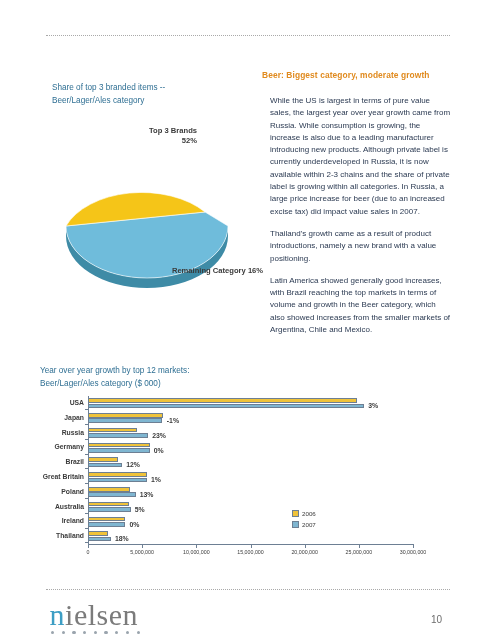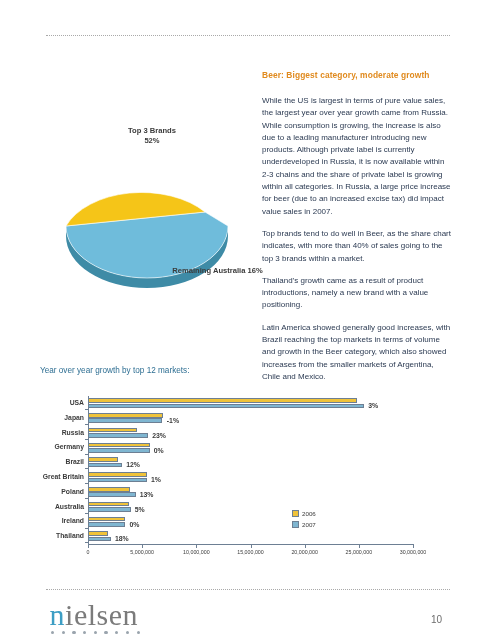--- a/index.html
+++ b/index.html
@@ -23,41 +23,41 @@
   }
 
   
   .pie-caption{
     position:absolute;left:52px;top:82px;width:190px;
     font-size:8.2px;line-height:12.5px;color:#2f6f93;
   }
 
   .pie-wrap{position:absolute;left:57px;top:126px;width:185px;height:180px;}
   .pie-title{
-    position:absolute;left:50px;top:0;width:90px;text-align:center;
+    position:absolute;left:50px;top:0;width:90px;text-align:right;
     font-size:7.6px;font-weight:bold;line-height:10px;color:#3b3b3b;
   }
   .pie-title .pct{font-weight:bold;display:block;}
   .pie-svg{position:absolute;left:0;top:22px;}
   .pie-label-right{
     position:absolute;left:108px;top:140px;width:105px;text-align:center;
     font-size:7.6px;font-weight:bold;line-height:10px;color:#3b3b3b;
   }
 
   
   .article{
     position:absolute;left:262px;top:70px;width:190px;
   }
   .article h2{
     margin:0 0 14px 0;
     font-size:8.4px;line-height:11px;font-weight:bold;
     color:#e08a1e;letter-spacing:.1px;
   }
   .article p{
-    margin:0 0 10px 0;
+    margin:0 0 10px 8px;
     font-size:8px;line-height:12.3px;color:#2b3a52;
   }
 
   
   .bar-caption{
     position:absolute;left:40px;top:365px;width:220px;
     font-size:8.2px;line-height:12.5px;color:#2f6f93;
   }
   .chart{
     position:absolute;left:40px;top:392px;width:415px;height:170px;
@@ -133,53 +133,55 @@
   }
 </style>
 </head>
 <body>
 
 <div id="page">
 
   <div class="rule-top"></div>
 
   <div class="pie-caption">
+    <div>Share of top 3 branded items --</div>
+    <div>Beer/Lager/Ales category</div>
   </div>
 
   <div class="pie-wrap">
     <div class="pie-title">
       <span>Top 3 Brands</span>
       <span class="pct">52%</span>
     </div>
 
     <svg class="pie-svg" width="180" height="150" viewBox="0 0 180 150">
 
       <path d="M 9,78 A 81,52 0 0 0 171,78 L 171,88 A 81,52 0 0 1 9,88 Z" fill="#3e8ba6"></path>
 
       <path d="M 9,78 A 81,52 0 0 0 171,78 L 148,64 Z" fill="#6fbcdb" stroke="#ffffff" stroke-width="0.6"></path>
 
       <path d="M 9,78 L 148,64 A 81,52 0 0 0 9,78 Z" fill="#f5c518" stroke="#ffffff" stroke-width="0.6"></path>
     </svg>
 
     <div class="pie-label-right">
-      <span>Remaining Australia</span>
+      <span>Remaining Category</span>
       <span class="pct">16%</span>
     </div>
   </div>
 
   <div class="article">
     <h2>Beer: Biggest category, moderate growth</h2>
     <p>While the US is largest in terms of pure value sales, the largest year over year growth came from Russia. While consumption is growing, the increase is also due to a leading manufacturer introducing new products. Although private label is currently underdeveloped in Russia, it is now available within 2-3 chains and the share of private label is growing within all categories. In Russia, a large price increase for beer (due to an increased excise tax) did impact value sales in 2007.</p>
-    <p>Top brands tend to do well in Beer, as the share chart indicates, with more than 40% of sales going to the top 3 brands within a market.</p>
     <p>Thailand's growth came as a result of product introductions, namely a new brand with a value positioning.</p>
     <p>Latin America showed generally good increases, with Brazil reaching the top markets in terms of volume and growth in the Beer category, which also showed increases from the smaller markets of Argentina, Chile and Mexico.</p>
   </div>
 
   <div class="bar-caption">
     <div>Year over year growth by top 12 markets:</div>
+    <div>Beer/Lager/Ales category ($ 000)</div>
   </div>
 
   <div class="chart">
     <div class="axis-y"></div>
     <div class="axis-x"></div>
     <div class="plot" id="bar-rows">
         <div class="row">
           <div class="cat">USA</div>
           <div class="tickmark"></div>
           <div class="bar y2006" style="width: 268.667px;"></div>

